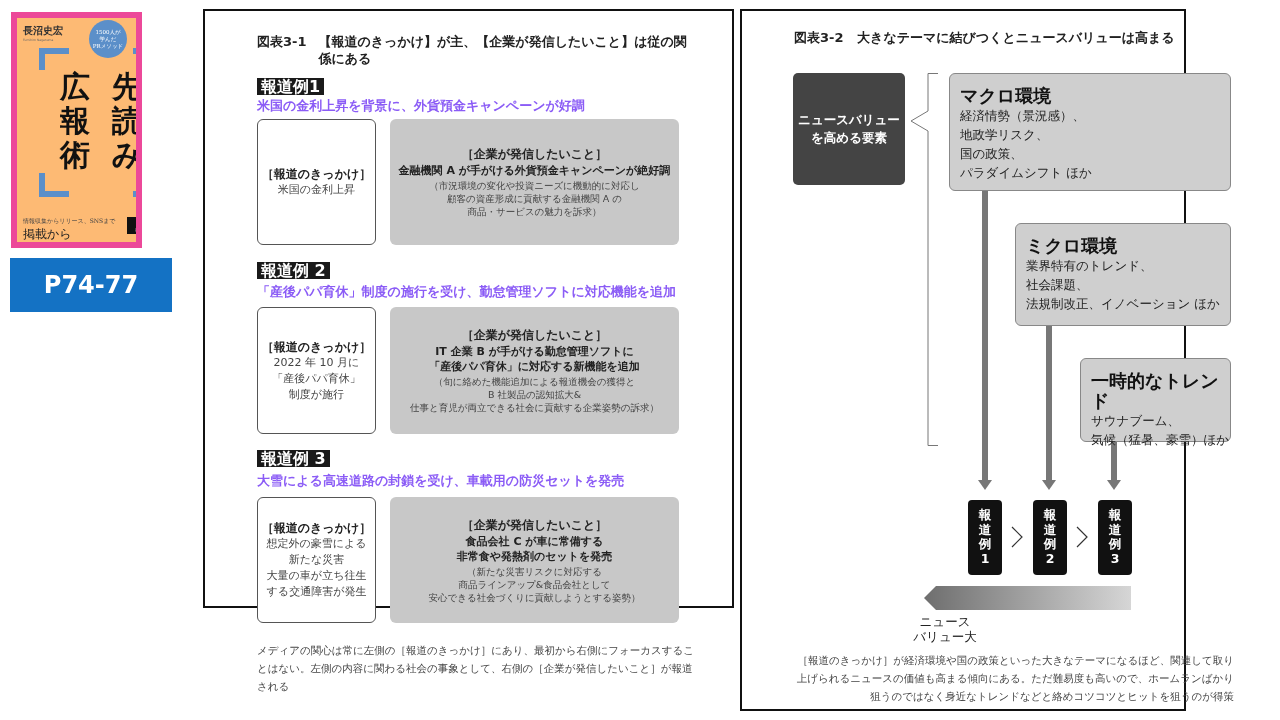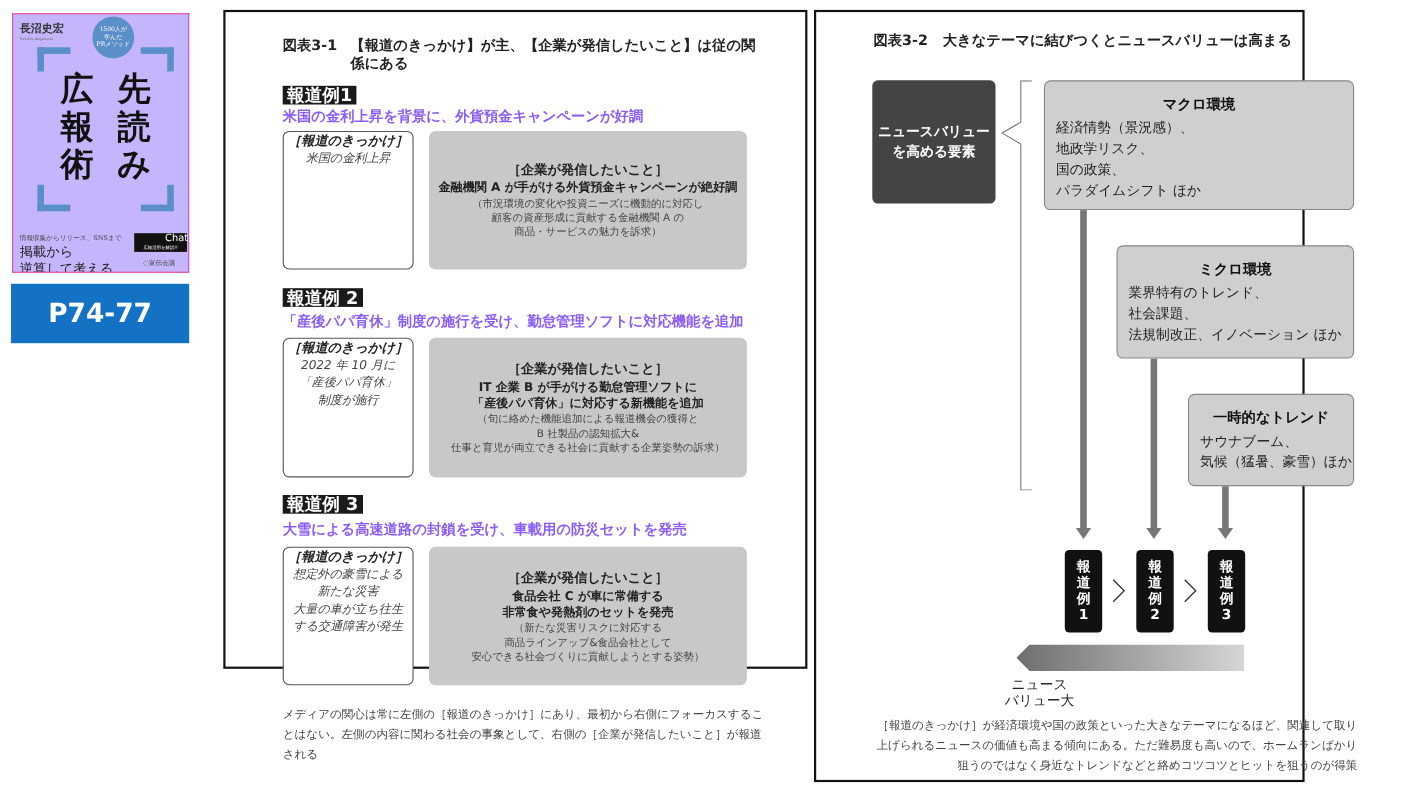--- a/index.html
+++ b/index.html
@@ -1,20 +1,20 @@
 <!DOCTYPE html>
 <html><head>
 <meta charset="utf-8">
 <style>
   * { box-sizing: border-box; margin: 0; padding: 0; }
   html, body { width: 1280px; height: 720px; background: #ffffff; overflow: hidden; }
   body { position: relative; font-family: "DejaVu Sans", "Liberation Sans", sans-serif; color: #222; }
 
   
-  .cover { position: absolute; left: 11px; top: 12px; width: 161px; height: 236px; border: 1px solid #ec4899; background: #c4b5fd; overflow: hidden; }
+  .cover { position: absolute; left: 11px; top: 12px; width: 131px; height: 236px; border: 6px solid #ec4899; background: #fdba74; overflow: hidden; }
   .cover .author { position: absolute; left: 6px; top: 6px; font-size: 10px; font-weight: bold; color: #333; font-family: "DejaVu Serif", serif; }
   .cover .author-en { position: absolute; left: 6px; top: 20px; font-size: 3px; color: #666; }
   .cover .badge-circle { position: absolute; left: 72px; top: 2px; width: 38px; height: 38px; border-radius: 50%; background: #5b8fc9; color: #fff; font-size: 5.5px; line-height: 7px; text-align: center; padding-top: 9px; font-family: "DejaVu Serif", serif; white-space: pre-line; }
   .cover .corner { position: absolute; width: 30px; height: 30px; border-color: #5b8fc9; border-style: solid; border-width: 0; }
   .cover .c-tl { left: 22px; top: 30px; border-left-width: 6px; border-top-width: 6px; width: 30px; height: 22px; }
   .cover .c-tr { left: 116px; top: 30px; border-right-width: 6px; border-top-width: 6px; width: 30px; height: 22px; }
   .cover .c-bl { left: 22px; top: 155px; border-left-width: 6px; border-bottom-width: 6px; width: 30px; height: 24px; }
   .cover .c-br { left: 116px; top: 155px; border-right-width: 6px; border-bottom-width: 6px; width: 30px; height: 24px; }
   .cover .title-col { position: absolute; top: 52px; font-size: 30px; line-height: 34px; font-weight: bold; font-family: "DejaVu Sans", sans-serif; color: #111; white-space: pre-line; text-align: center; width: 36px; }
   .cover .col-left { left: 40px; }
@@ -34,38 +34,38 @@
   .panel-right { left: 740px; top: 9px; width: 446px; height: 702px; }
 
   
   .fig-title { position: absolute; font-size: 13px; font-weight: bold; color: #222; line-height: 17px; }
   .fig1-title { left: 52px; top: 22px; width: 430px; display: flex; }
   .fig1-title .num { flex: 0 0 auto; margin-right: 12px; }
   .fig1-title .txt { flex: 1; }
 
   .ex-tag { position: absolute; left: 52px; background: #1a1a1a; color: #fff; font-size: 16px; font-weight: bold; padding: 1px 4px; line-height: 15px; }
   .ex-head { position: absolute; left: 52px; font-size: 13px; font-weight: bold; color: #8b5cf6; white-space: nowrap; }
-  .trigger-box { position: absolute; left: 52px; width: 119px; border: 1px solid #555; border-radius: 6px; background: #fff; display: flex; flex-direction: column; justify-content: flex-start; align-items: center; text-align: center; font-style: italic; }
+  .trigger-box { position: absolute; left: 52px; width: 119px; border: 1px solid #555; border-radius: 6px; background: #fff; display: flex; flex-direction: column; justify-content: center; align-items: center; text-align: center; }
   .trigger-box .tlabel { font-size: 12px; font-weight: bold; color: #222; line-height: 16px; }
   .trigger-box .tbody { font-size: 11px; color: #444; line-height: 16px; white-space: pre-line; }
   .msg-box { position: absolute; left: 185px; width: 289px; background: #c8c8c8; border-radius: 6px; display: flex; flex-direction: column; justify-content: center; align-items: center; text-align: center; }
   .msg-box .mlabel { font-size: 12px; font-weight: bold; color: #222; line-height: 17px; }
   .msg-box .mmain { font-size: 11px; font-weight: bold; color: #222; line-height: 15px; white-space: pre-line; }
   .msg-box .msub { font-size: 9.5px; color: #444; line-height: 13px; white-space: pre-line; margin-top: 1px; }
 
   .caption { position: absolute; font-size: 10.5px; line-height: 18px; color: #444; }
   .caption-left { left: 52px; top: 630px; width: 440px; }
 
   
   .fig2-title { left: 52px; top: 18px; white-space: nowrap; }
   .nv-box { position: absolute; left: 51px; top: 62px; width: 112px; height: 112px; background: #444; border-radius: 5px; color: #fff; font-size: 12.5px; font-weight: bold; text-align: center; line-height: 18px; display: flex; align-items: center; justify-content: center; white-space: pre-line; }
   .bracket { position: absolute; left: 168px; top: 62px; width: 30px; height: 373px; }
 
   .env-box { position: absolute; background: #cfcfcf; border: 1px solid #888; border-radius: 6px; padding: 12px 10px; }
-  .env-box .ename { font-size: 13px; font-weight: bold; color: #111; line-height: 20px; text-align: center; }
+  .env-box .ename { font-size: 18px; font-weight: bold; color: #111; line-height: 20px; }
   .env-box .eitem { font-size: 12.5px; color: #222; line-height: 19px; white-space: nowrap; }
   .macro { left: 207px; top: 62px; width: 282px; height: 118px; }
   .micro { left: 273px; top: 212px; width: 216px; height: 103px; }
   .temp { left: 338px; top: 347px; width: 151px; height: 84px; }
 
   .vline { position: absolute; width: 6px; background: #777; }
   .arrowhead { position: absolute; width: 0; height: 0; border-left: 7px solid transparent; border-right: 7px solid transparent; border-top: 10px solid #777; }
 
   .ex-badge { position: absolute; top: 489px; width: 34px; height: 75px; background: #111; border-radius: 4px; color: #fff; font-size: 12.5px; font-weight: bold; text-align: center; line-height: 14.5px; padding-top: 8px; white-space: pre-line; }
   .chev { position: absolute; top: 515px; width: 14px; height: 22px; }

